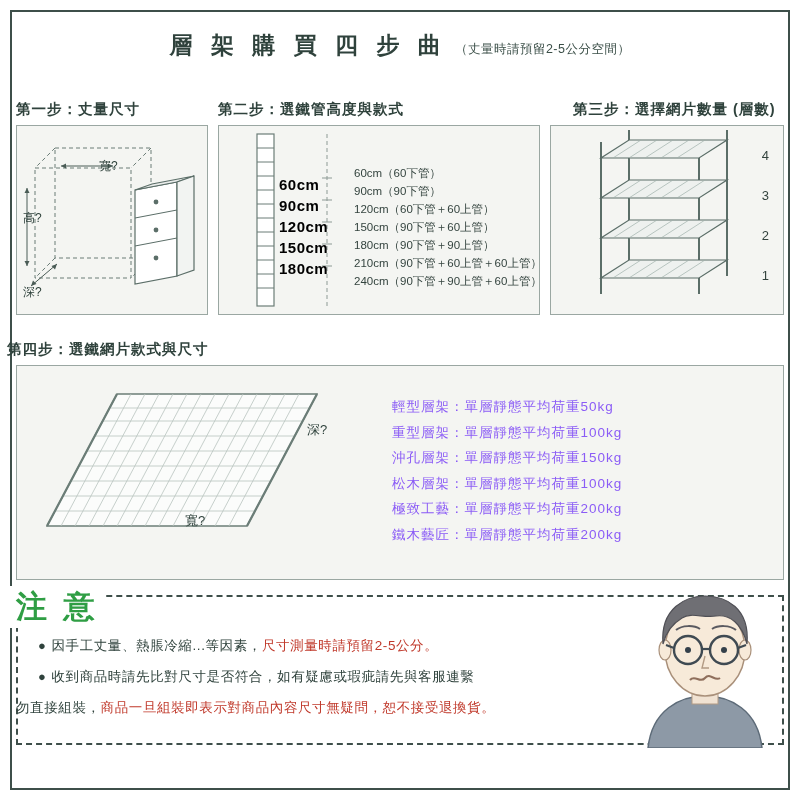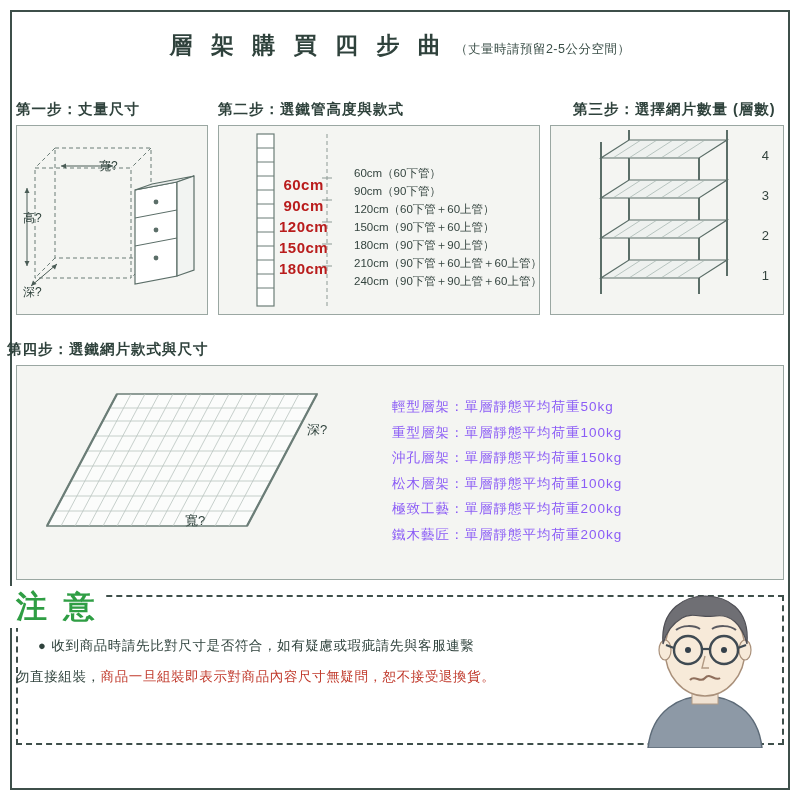--- a/index.html
+++ b/index.html
@@ -86,25 +86,24 @@
     color: #2f423c;
     white-space: nowrap;
   }
 
   
   .heights {
     position: absolute;
     left: 60px;
     top: 48px;
     font-size: 15px;
-    color: #b91c1c;
+    color: #000000;
     font-weight: bold;
     line-height: 21px;
     letter-spacing: 0.5px;
-    text-align: center;
   }
   .spec-list {
     position: absolute;
     left: 135px;
     top: 38px;
     font-size: 11.5px;
     color: #33433e;
     line-height: 18px;
     white-space: nowrap;
   }
@@ -359,20 +358,23 @@
       <div>松木層架：單層靜態平均荷重100kg</div>
       <div>極致工藝：單層靜態平均荷重200kg</div>
       <div>鐵木藝匠：單層靜態平均荷重200kg</div>
     </div>
   </div>
 
   <div class="notice"></div>
   <div class="notice-title">注 意</div>
   <div class="notice-lines">
     <div>
+      <span class="bullet">●</span><span>因手工丈量、熱脹冷縮...等因素，</span><span class="hl">尺寸測量時請預留2-5公分。</span>
+    </div>
+    <div>
       <span class="bullet">●</span><span>收到商品時請先比對尺寸是否符合，如有疑慮或瑕疵請先與客服連繫</span>
     </div>
     <div style="margin-left:-22px;">
       <span>勿直接組裝，</span><span class="hl">商品一旦組裝即表示對商品內容尺寸無疑問，恕不接受退換貨。</span>
     </div>
   </div>
 
   <div class="note-face">
     <svg width="150" height="160" viewBox="0 0 150 160">
 

